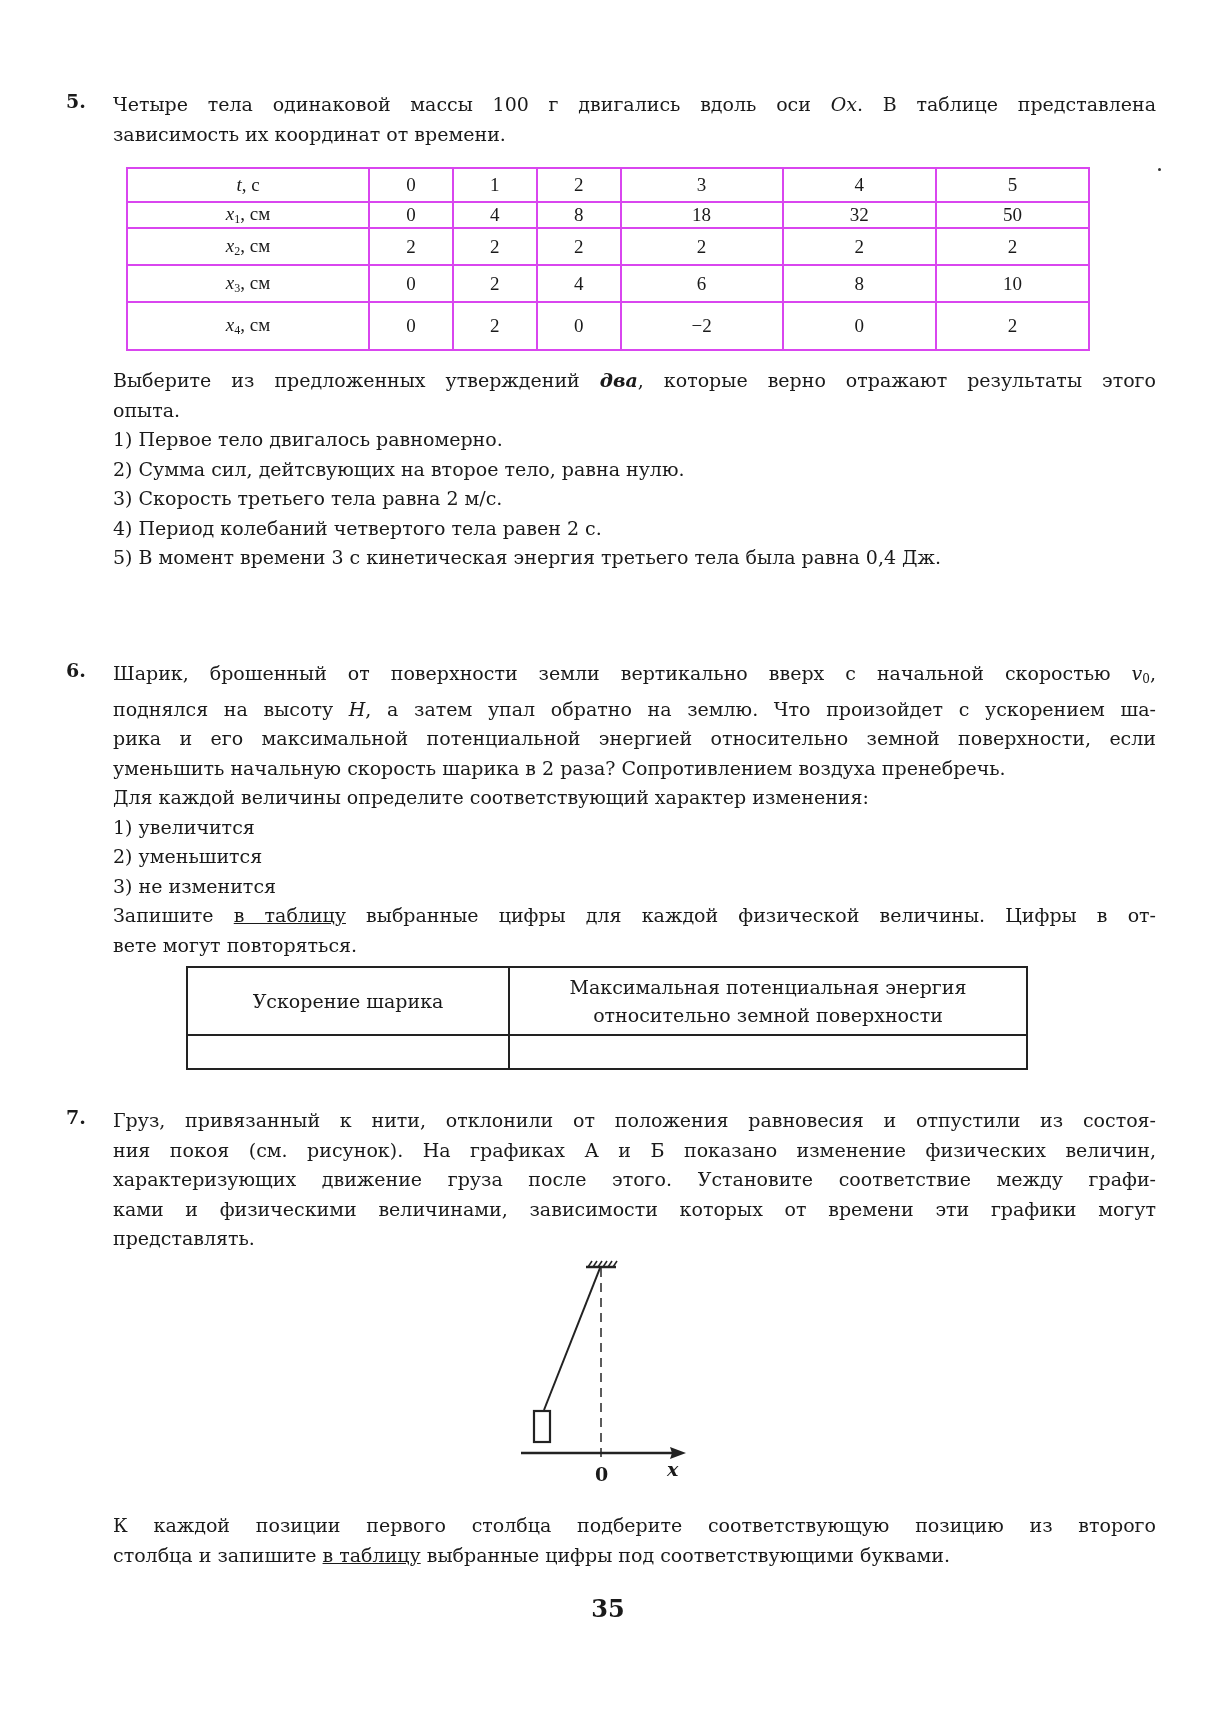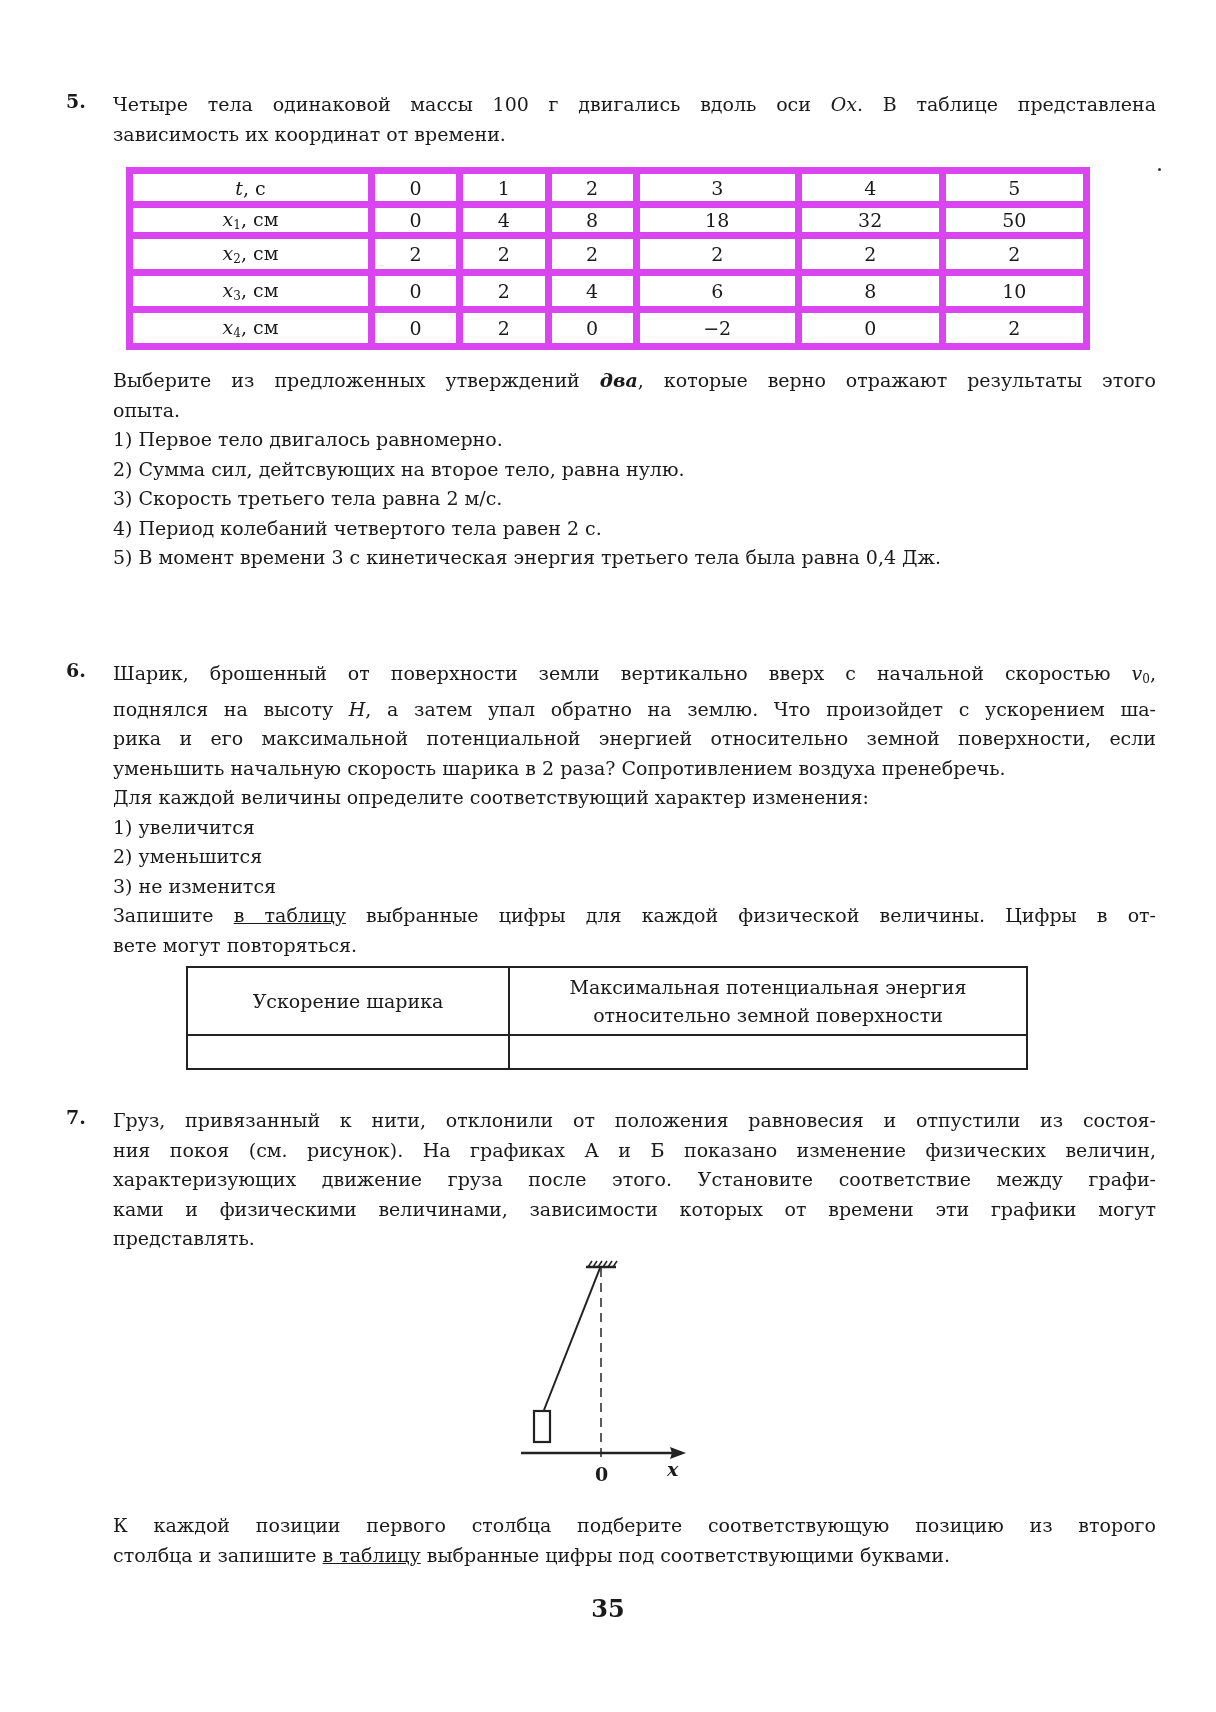--- a/index.html
+++ b/index.html
@@ -13,21 +13,21 @@
   .num { position: absolute; left: 0; top: 0; font-weight: bold; font-size: 19px; }
   .body { margin-left: 47px; font-size: 19px; line-height: 29.5px; text-align: justify; }
   .line { display: block; white-space: nowrap; }
   .just { text-align: justify; text-align-last: justify; white-space: normal; }
   .it { font-style: italic; }
   .bi { font-style: italic; font-weight: bold; }
   .u { text-decoration: underline; }
   sub { font-size: 12px; vertical-align: -3px; }
 
   table.data { position: absolute; border-collapse: collapse; font-size: 19px; }
-  table.data td { border: 7px solid #d946ef; text-align: center; padding: 0; }
+  table.data td { border: 2px solid #d946ef; text-align: center; padding: 0; font-family: Liberation Serif, serif; }
 
   .answer-row { display: flex; align-items: center; margin-top: 10px; margin-left: 6px; }
   .answer-label { font-style: italic; font-weight: bold; font-size: 19px; letter-spacing: 1px; margin-right: 6px; }
   .answer-box { display: flex; border: 2px solid #222; height: 31px; }
   .answer-cell { width: 58px; height: 31px; border-right: 2px solid #222; }
   .answer-cell:last-child { border-right: none; }
 
   table.t6 { position: absolute; border-collapse: collapse; font-size: 19px; }
   table.t6 td { border: 2px solid #222; text-align: center; padding: 0; }
 
@@ -88,21 +88,21 @@
     </tr>
     <tr style="height:37px;">
       <td><span class="it">x</span><sub>3</sub><span>, см</span></td>
       <td>0</td>
       <td>2</td>
       <td>4</td>
       <td>6</td>
       <td>8</td>
       <td>10</td>
     </tr>
-    <tr style="height:37px;">
+    <tr style="height:48px;">
       <td><span class="it">x</span><sub>4</sub><span>, см</span></td>
       <td>0</td>
       <td>2</td>
       <td>0</td>
       <td>−2</td>
       <td>0</td>
       <td>2</td>
     </tr>
   </tbody>
     </table>

